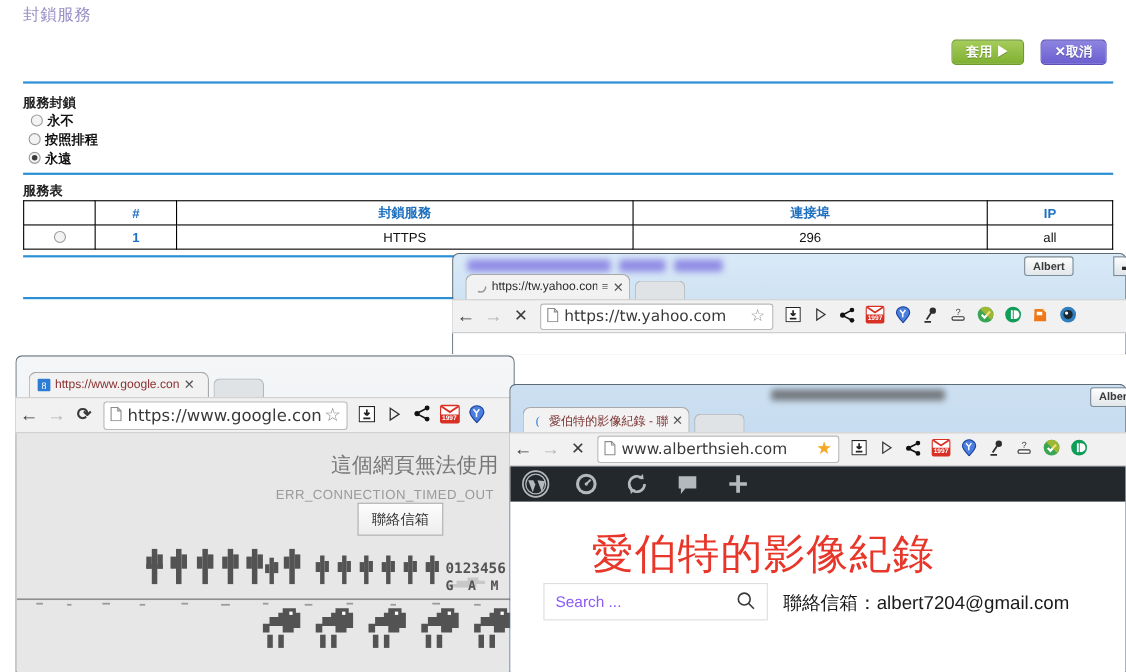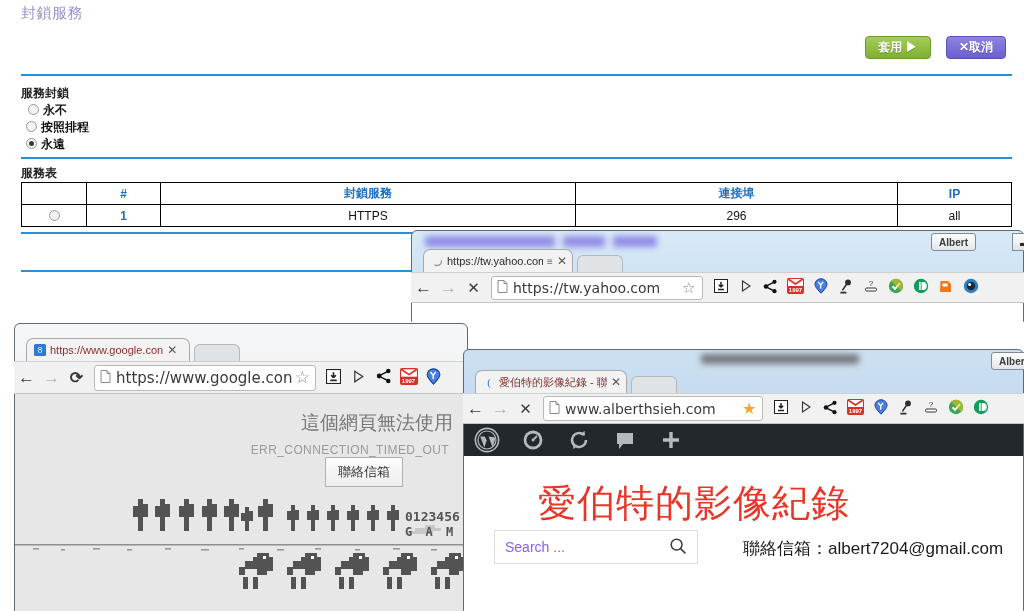--- a/index.html
+++ b/index.html
@@ -184,21 +184,21 @@
     font-family:Liberation Mono, monospace; letter-spacing:1px;margin-left:44px;
   }
   .wp-search{
     position:absolute; left:30px; top:106px; width:204px; height:34px;
     border:1px solid #ddd; background:#fff; display:flex; align-items:center;
     padding:0 10px;
   }
   .wp-search .ph{ flex:1; font-size:14px; color:#8b5cf6; }
   .wp-contact{
     position:absolute; left:248px; top:113px;
-    font-size:17px; color:#1a1a1a;margin-left:31px;
+    font-size:17px; color:#1a1a1a;
   }
 
   
   .dino-strip{ position:absolute; left:0; right:0; bottom:0; height:120px; overflow:hidden; }
 </style>
 </head>
 <body>
 
 <div id="router-page">
 

